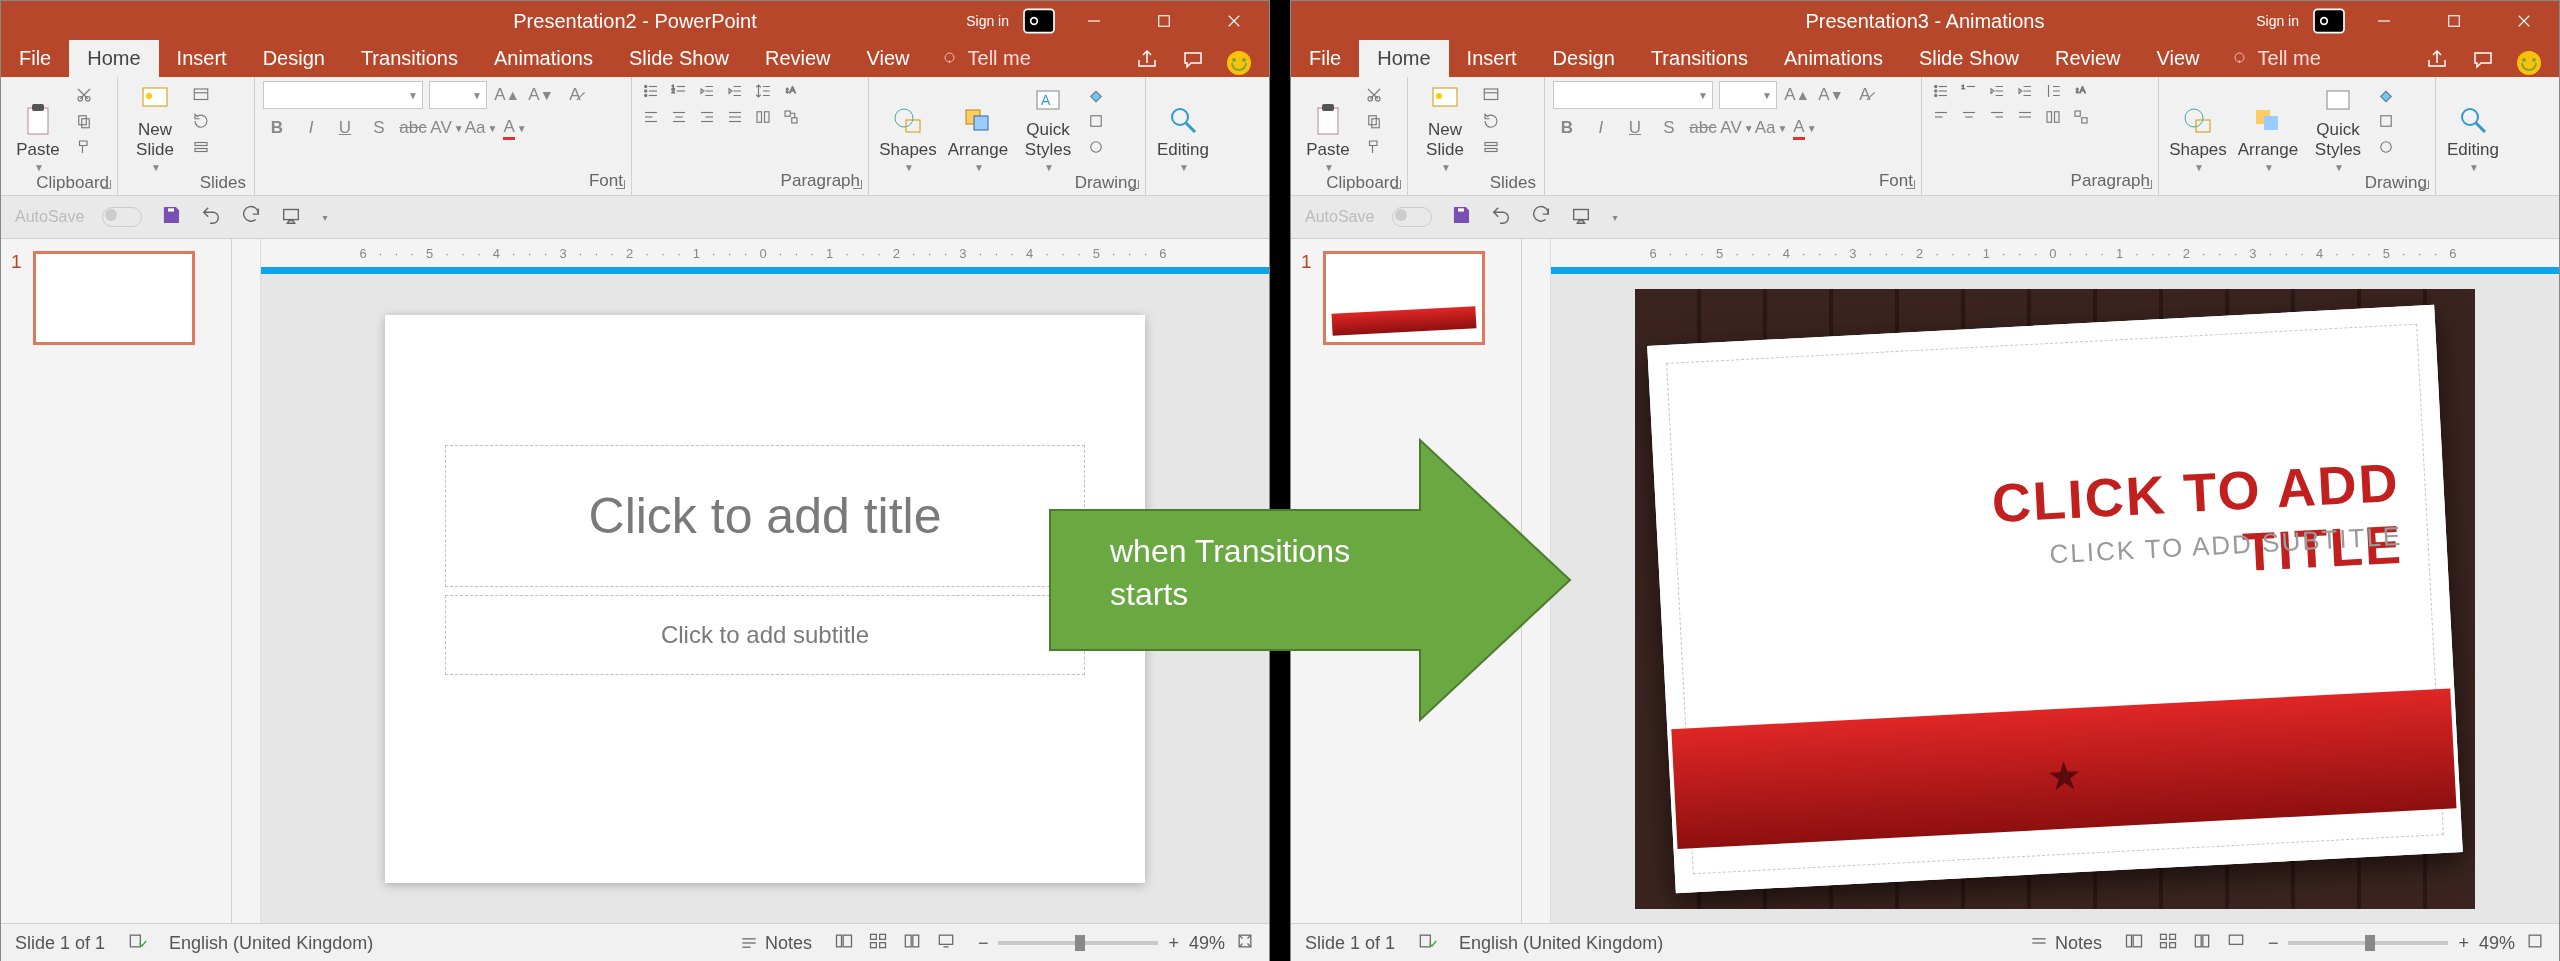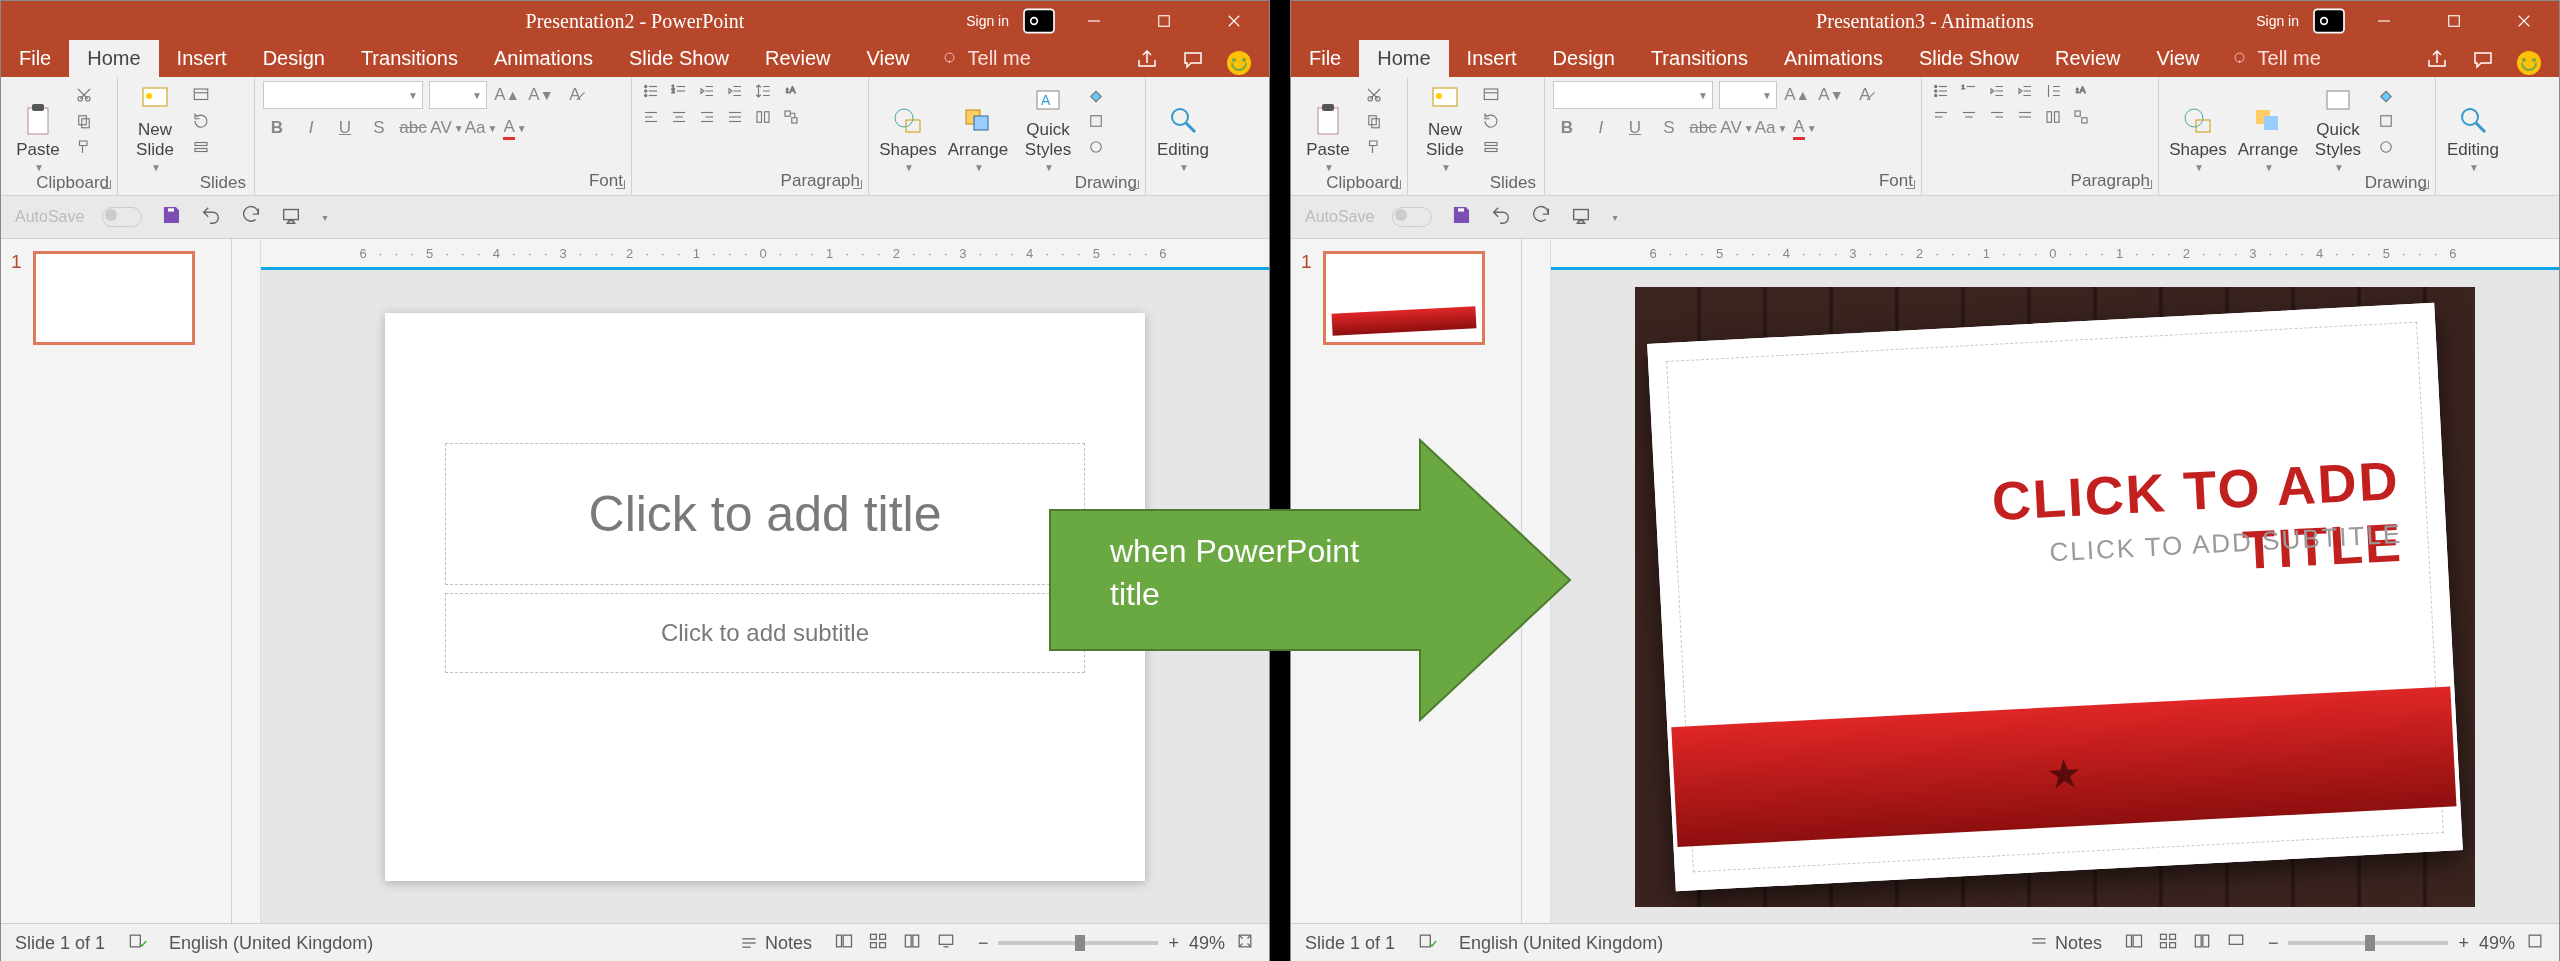--- a/index.html
+++ b/index.html
@@ -15,21 +15,21 @@
     --theme-red:#c21f1f;
   }
   body{margin:0;font-family:"Segoe UI",Arial,sans-serif;font-size:18px;color:#333;background:#000;}
   .stage{width:2560px;height:961px;position:relative;display:flex;}
   
   .pp{width:1270px;height:961px;background:var(--ws-bg);display:flex;flex-direction:column;border:1px solid #888;}
   .gap{width:20px;height:961px;background:#000;}
   
   .tbar{height:40px;background:var(--pp-red);display:flex;align-items:center;color:#fff;font-size:20px;}
   .tbar .spacer{flex:1;}
-  .tbar .title{position:absolute;left:0;right:0;text-align:center;pointer-events:none;font-family:Liberation Serif, serif;}
+  .tbar .title{position:absolute;left:0;right:0;text-align:center;pointer-events:none;}
   .tbar .wbtn{width:70px;height:40px;display:flex;align-items:center;justify-content:center;}
   .tbar .wbtn svg{width:18px;height:18px;stroke:#fff;stroke-width:1.5;fill:none;}
   .tbar .signin{margin-right:10px;font-size:14px;}
   .tbar .acct{width:40px;display:flex;align-items:center;justify-content:center;}
   
   .tabs{height:36px;background:var(--pp-red);display:flex;align-items:flex-end;color:#fff;font-size:20px;}
   .tab{padding:7px 18px 7px 18px;cursor:default;}
   .tab.active{background:var(--rib-grey);color:#444;}
   .tabs .tell{display:flex;align-items:center;padding:7px 14px;gap:8px;color:#fdd;}
   .tabs .right{margin-left:auto;display:flex;align-items:center;gap:22px;padding-right:18px;}
@@ -60,21 +60,21 @@
   .qat svg{width:22px;height:22px;stroke:#666;fill:none;stroke-width:1.5;}
   .qat .save svg{fill:#7b4fb3;stroke:#7b4fb3;}
   
   .ws{flex:1;display:flex;min-height:0;}
   .thumbs{width:210px;background:#f4f4f4;border-right:1px solid var(--rib-border);padding:12px 10px;}
   .thumb{display:flex;gap:8px;}
   .thumb .num{color:var(--pp-red);font-size:19px;width:14px;}
   .thumb .mini-slide{width:156px;height:88px;background:#fff;border:3px solid #e0785b;}
   .vruler{width:28px;background:#f4f4f4;border-right:1px solid #ddd;font-size:11px;color:#888;writing-mode:vertical-rl;text-align:center;display:flex;align-items:center;justify-content:center;}
   .canvaswrap{flex:1;display:flex;flex-direction:column;min-width:0;}
-  .hruler{height:28px;background:#f4f4f4;border-bottom:3px solid #0ea5e9;font-size:13px;color:#888;display:flex;align-items:center;justify-content:center;letter-spacing:4px;white-space:nowrap;overflow:hidden;}
+  .hruler{height:28px;background:#f4f4f4;border-bottom:7px solid #0ea5e9;font-size:13px;color:#888;display:flex;align-items:center;justify-content:center;letter-spacing:4px;white-space:nowrap;overflow:hidden;}
   .canvas{flex:1;background:var(--ws-bg);display:flex;align-items:center;justify-content:center;overflow:hidden;}
   .slide{background:#fff;box-shadow:0 2px 10px rgba(0,0,0,.25);position:relative;}
   .slide.plain{width:760px;height:568px;}
   .ph{position:absolute;border:1.5px dashed #bfbfbf;display:flex;align-items:center;justify-content:center;color:#7a7a7a;}
   .ph.title{left:60px;right:60px;top:130px;height:140px;font-size:50px;font-weight:300;}
   .ph.sub{left:60px;right:60px;top:280px;height:78px;font-size:24px;}
   
   .brick{width:840px;height:620px;background:
      repeating-linear-gradient(90deg,#3b2420 0 62px,#2a1815 62px 66px),
      repeating-linear-gradient(0deg,rgba(0,0,0,0) 0 34px,#2a1815 34px 38px),
@@ -914,17 +914,17 @@
             </svg></span>
       </div>
     </div>
   </div>
 
   <div class="arrow">
     <svg viewBox="0 0 540 300">
       <polygon points="10,80 380,80 380,10 530,150 380,290 380,220 10,220" fill="#6aa842" stroke="#4d7c2f" stroke-width="2"></polygon>
     </svg>
     <div class="txt">
-      <div>when PowerPoint title</div>
+      <div>when Transitions starts</div>
     </div>
   </div>
 
 </div>
 
 </body></html>

